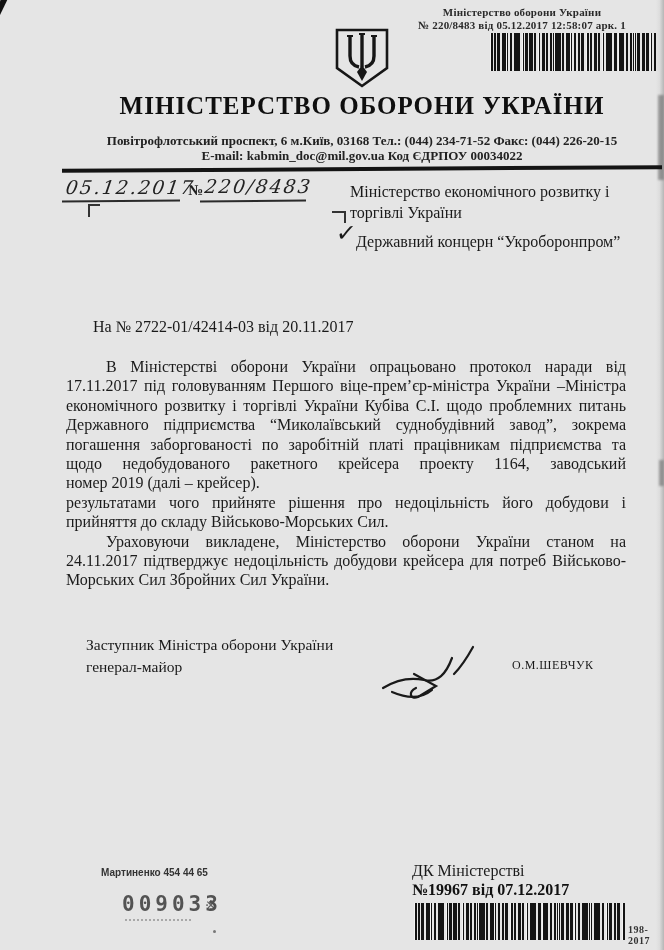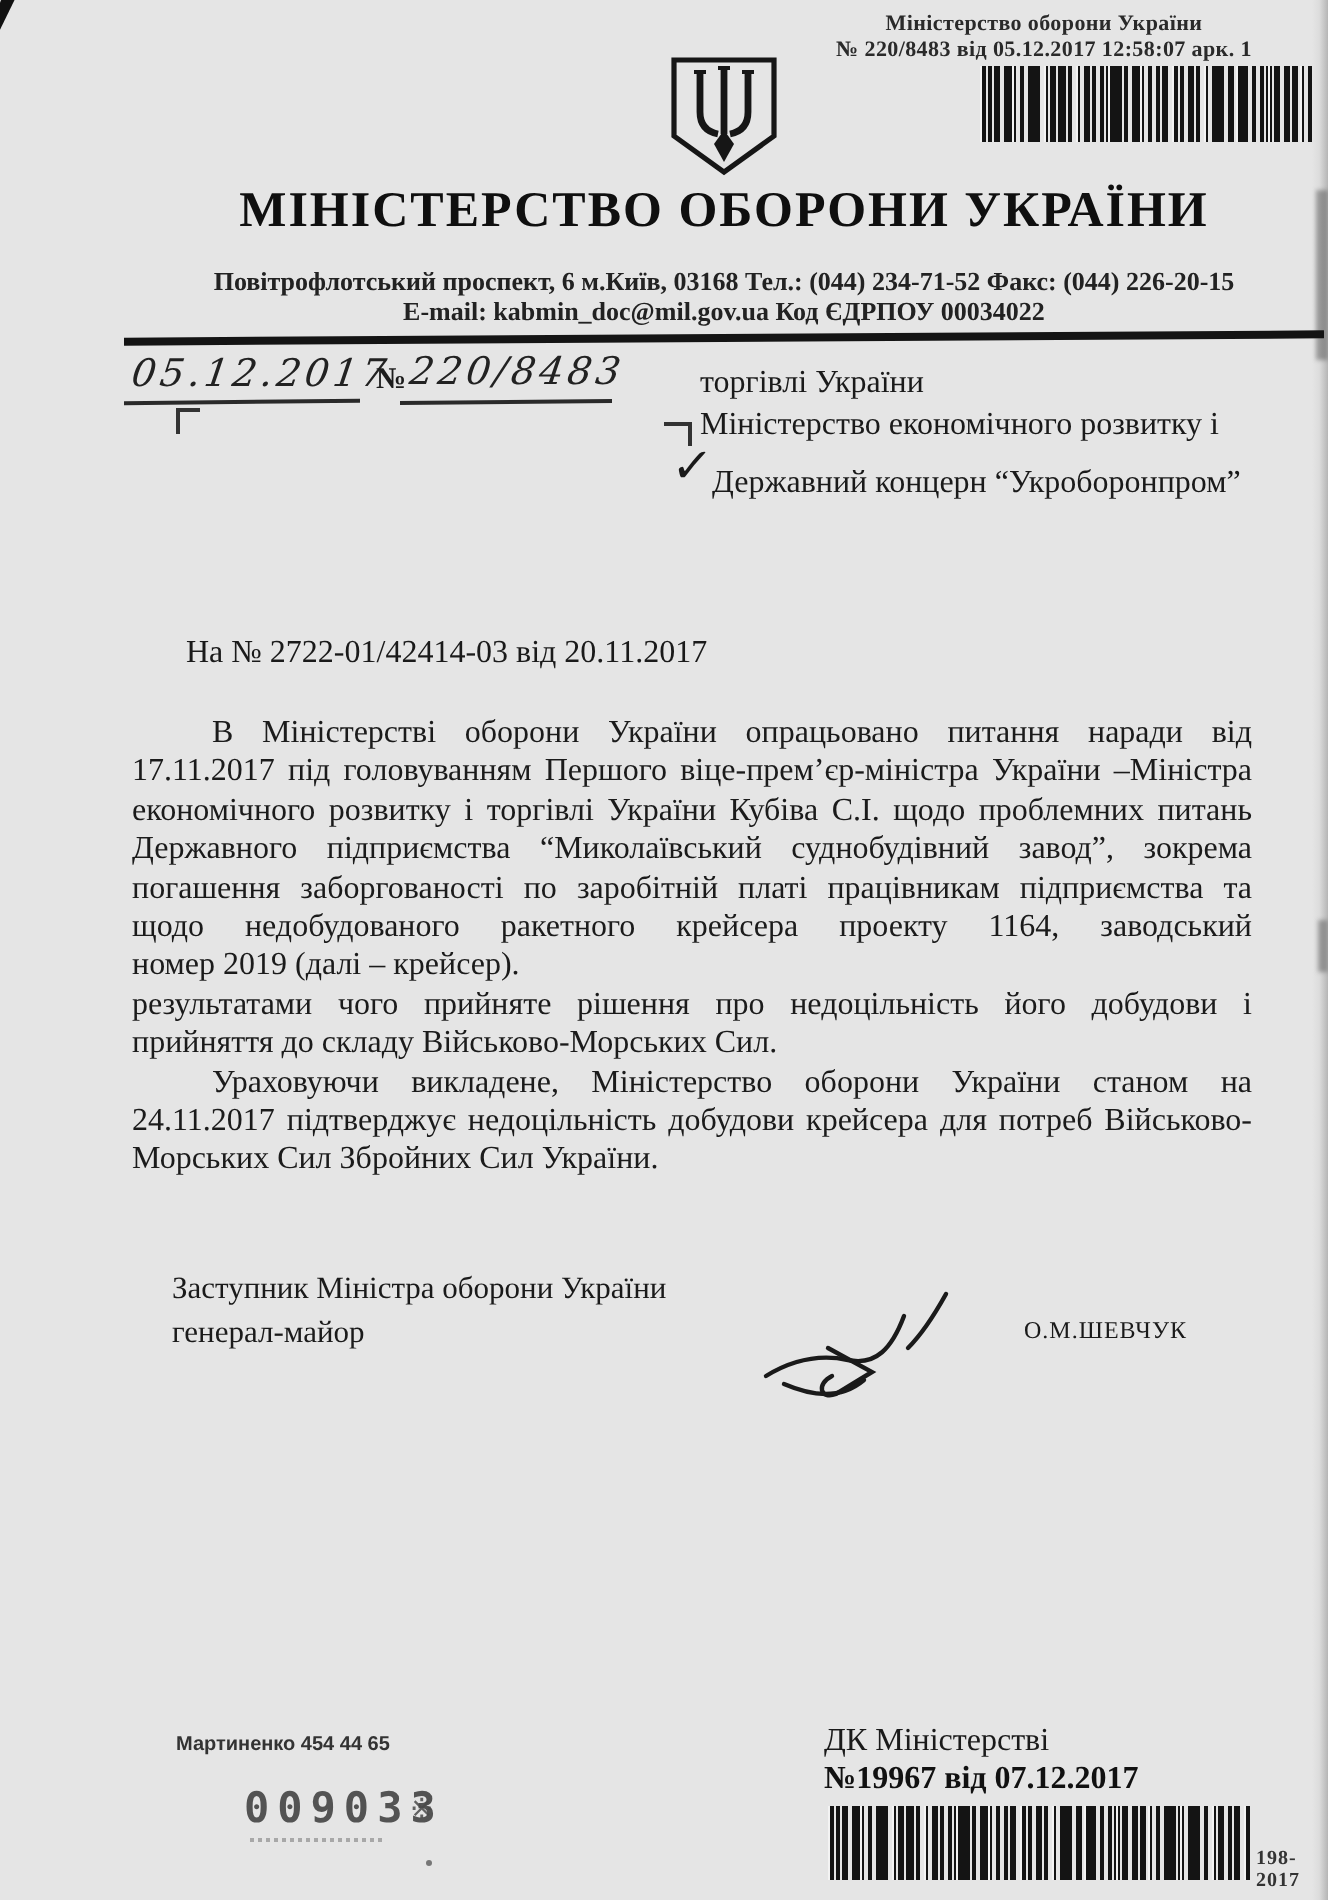--- a/index.html
+++ b/index.html
@@ -52,21 +52,21 @@
   .reference{position:absolute;left:65px;top:318px;font-size:16px;color:#1a1a1a;margin-left:28px;}
   .bodytext{position:absolute;left:66px;top:357px;width:560px;font-size:16px;line-height:19.4px;color:#1b1b1b;}
   .line{text-align:justify;text-align-last:justify;}
   .ind{text-indent:40px;}
   .end{text-align-last:left;}
   
   .sigpos{position:absolute;left:86px;top:634px;font-size:15.5px;line-height:22px;color:#1a1a1a;}
   .sig-scrawl{position:absolute;left:380px;top:644px;}
   .signame{position:absolute;left:512px;top:658px;font-size:12px;letter-spacing:.5px;color:#1a1a1a;}
   
-  .executor{position:absolute;left:88px;top:867px;font-size:10px;font-weight:bold;
+  .executor{position:absolute;left:101px;top:867px;font-size:10px;font-weight:bold;
     font-family:"Liberation Sans",sans-serif;color:#333;}
   .stampnum{position:absolute;left:122px;top:892px;font-family:"DejaVu Sans Mono",monospace;
     font-size:21px;font-weight:bold;letter-spacing:4px;color:#3a3a3a;opacity:.85;}
   .stampmark{position:absolute;left:205px;top:897px;font-family:"DejaVu Sans",sans-serif;
     font-size:14px;color:#4a4a4a;opacity:.85;}
   .f-org{position:absolute;left:412px;top:862px;font-size:16px;color:#1a1a1a;}
   .f-reg{position:absolute;left:412px;top:881px;font-size:16px;font-weight:bold;color:#111;}
   .f-caption{position:absolute;left:628px;top:924px;font-size:10px;font-weight:bold;color:#333;letter-spacing:.5px;}
 </style>
 </head>
@@ -102,32 +102,32 @@
   <div class="addr addr2">E-mail: kabmin_doc@mil.gov.ua   Код ЄДРПОУ 00034022</div>
   <div class="rule"></div>
 
   <div class="hand hand-date">05.12.2017</div>
   <div class="underline ul-date"></div>
   <div class="no-sign">№</div>
   <div class="hand hand-number">220/8483</div>
   <div class="underline ul-number"></div>
 
   <div class="recip">
+    <div>Міністерство економічного розвитку і</div>
     <div>торгівлі України</div>
-    <div>Міністерство економічного розвитку і</div>
   </div>
   <div class="bracket-left"></div>
   <div class="bracket-right"></div>
   <div class="checkmark">✓</div>
   <div class="recip2">Державний концерн “Укроборонпром”</div>
 
   <div class="reference">На № 2722-01/42414-03 від 20.11.2017</div>
 
   <div class="bodytext">
-    <div class="line ind">В Міністерстві оборони України опрацьовано питання наради від</div>
+    <div class="line ind">В Міністерстві оборони України опрацьовано протокол наради від</div>
     <div class="line">17.11.2017 під головуванням Першого віце-прем’єр-міністра України –Міністра</div>
     <div class="line">економічного розвитку і торгівлі України Кубіва С.І. щодо проблемних питань</div>
     <div class="line">Державного підприємства “Миколаївський суднобудівний завод”, зокрема</div>
     <div class="line">погашення заборгованості по заробітній платі працівникам підприємства та</div>
     <div class="line">щодо недобудованого ракетного крейсера проекту 1164, заводський</div>
     <div class="line end">номер 2019 (далі – крейсер).</div>
     <div class="line">результатами чого прийняте рішення про недоцільність його добудови і</div>
     <div class="line end">прийняття до складу Військово-Морських Сил.</div>
     <div class="line ind">Ураховуючи викладене, Міністерство оборони України станом на</div>
     <div class="line">24.11.2017 підтверджує недоцільність добудови крейсера для потреб Військово-</div>

